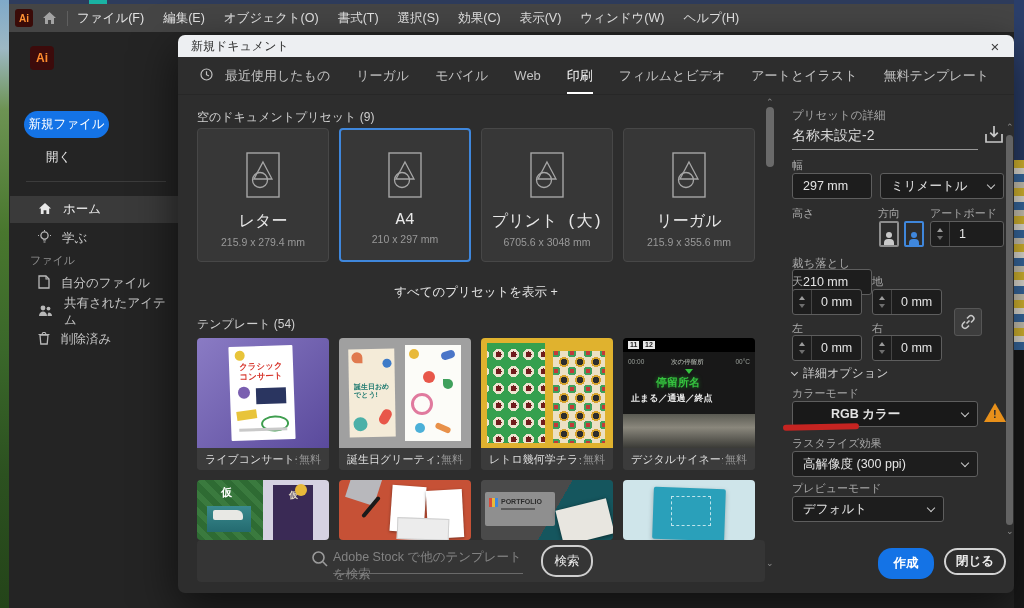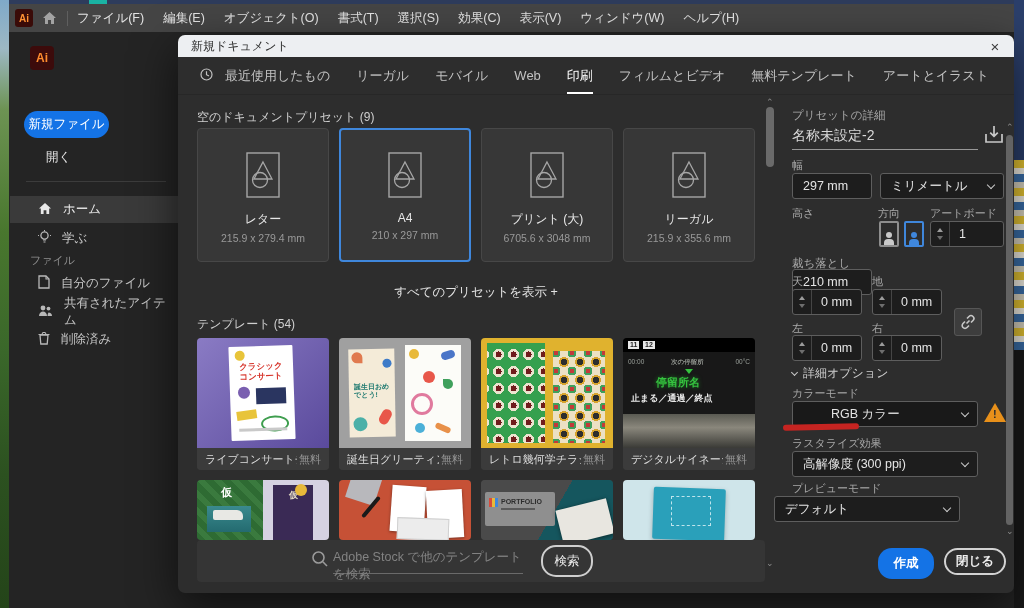--- a/index.html
+++ b/index.html
@@ -44,21 +44,21 @@
     color:#3c3c3c;font-size:15px;}
   .tabbar{position:absolute;left:0;top:22px;width:100%;height:38px;display:flex;align-items:stretch;gap:26px;
     padding-left:22px;box-sizing:border-box;border-bottom:1px solid #272727;background:#2d2d2d;}
   .tab{position:relative;display:flex;align-items:center;gap:12px;font-size:13px;color:#c2c2c2;}
   .tab.active{color:#fff;}
   .tab.active::after{content:"";position:absolute;left:50%;transform:translateX(-50%);bottom:0;width:26px;height:2px;background:#fff;}
   .sec-head{font-size:12px;color:#cfcfcf;}
   
   .pcard{box-sizing:border-box;width:132px;height:134px;background:#373737;border:1px solid #474747;border-radius:4px;text-align:center;}
   .pcard.sel{border:2px solid #3f87dc;}
-  .pname{margin-top:8px;font-size:12px;color:#e8e8e8;}
+  .pname{margin-top:8px;font-size:16px;color:#e8e8e8;font-family:Liberation Mono, monospace;}
   .pdims{margin-top:4px;font-size:10.5px;color:#999;}
   .show-all{font-size:12.5px;color:#e3e3e3;}
   
   .tcard{width:132px;background:#3b3b3b;border-radius:4px;overflow:hidden;}
   .timg{height:110px;position:relative;overflow:hidden;}
   .tbar{height:22px;display:flex;align-items:center;justify-content:space-between;padding:0 8px;background:#3b3b3b;}
   .tname{font-size:11px;color:#dedede;white-space:nowrap;overflow:hidden;max-width:92px;}
   .tfree{font-size:11px;color:#969696;}
   
   .searchbar{left:19px;top:505px;width:568px;height:42px;background:#353535;border-radius:4px;position:absolute;
@@ -224,24 +224,24 @@
       <div class="tab">
           <span>Web</span>
         </div>
       <div class="tab active">
           <span>印刷</span>
         </div>
       <div class="tab">
           <span>フィルムとビデオ</span>
         </div>
       <div class="tab">
+          <span>アートとイラスト</span>
+        </div>
+      <div class="tab">
           <span>無料テンプレート</span>
-        </div>
-      <div class="tab">
-          <span>アートとイラスト</span>
         </div>
     </div>
 
     <div class="abs sec-head" style="left:19px;top:74px;">空のドキュメントプリセット  (9)</div>
 
     <div class="abs pcard" style="left:19px;top:93px;">
       <svg style="margin-top:22px;" width="36" height="48" viewBox="0 0 36 48">
           <rect x="2" y="2" width="32" height="44" fill="none" stroke="#a6a6a6" stroke-width="1.4"></rect>
           <path d="M18 11 L27 28 H9 Z" fill="none" stroke="#a6a6a6" stroke-width="1.3"></path>
           <circle cx="15" cy="29" r="7.5" fill="none" stroke="#a6a6a6" stroke-width="1.3"></circle>
@@ -498,36 +498,36 @@
         </svg>
     </div>
 
     <div class="abs adv" style="left:614px;top:330px;">
       <span class="cv" style="padding:2px;margin-top:-2px;"></span>
       <span>詳細オプション</span>
     </div>
 
     <div class="abs lbl" style="left:614px;top:351px;">カラーモード</div>
     <div class="input dd" style="left:614px;top:366px;width:186px;height:26px;background:#191919;">
-      <span style="font-weight:normal;padding-left:28px;">RGB カラー</span>
+      <span style="font-weight:bold;padding-left:28px;">RGB カラー</span>
       <span class="cv"></span>
     </div>
     <div class="warn" style="left:806px;top:368px;">
         <i>!</i>
       </div>
     <div class="redmark" style="left:605px;top:389px;width:76px;height:6px;"></div>
 
     <div class="abs lbl" style="left:614px;top:401px;">ラスタライズ効果</div>
     <div class="input dd" style="left:614px;top:416px;width:186px;height:26px;">
       <span>高解像度 (300 ppi)</span>
       <span class="cv"></span>
     </div>
 
     <div class="abs lbl" style="left:614px;top:446px;">プレビューモード</div>
-    <div class="input dd" style="left:596px;top:461px;width:186px;height:26px;">
+    <div class="input dd" style="left:614px;top:461px;width:152px;height:26px;">
       <span>デフォルト</span>
       <span class="cv"></span>
     </div>
 
     <div class="pill-blue" style="left:700px;top:513px;width:56px;height:31px;">作成</div>
     <div class="pill-line" style="left:766px;top:513px;width:62px;height:27px;">閉じる</div>
 
     <div class="sb-arrow" style="left:828px;top:88px;">⌃</div>
     <div class="sb-thumb" style="left:828px;top:100px;width:7px;height:390px;background:#636363;"></div>
     <div class="sb-arrow" style="left:828px;top:492px;">⌄</div>

